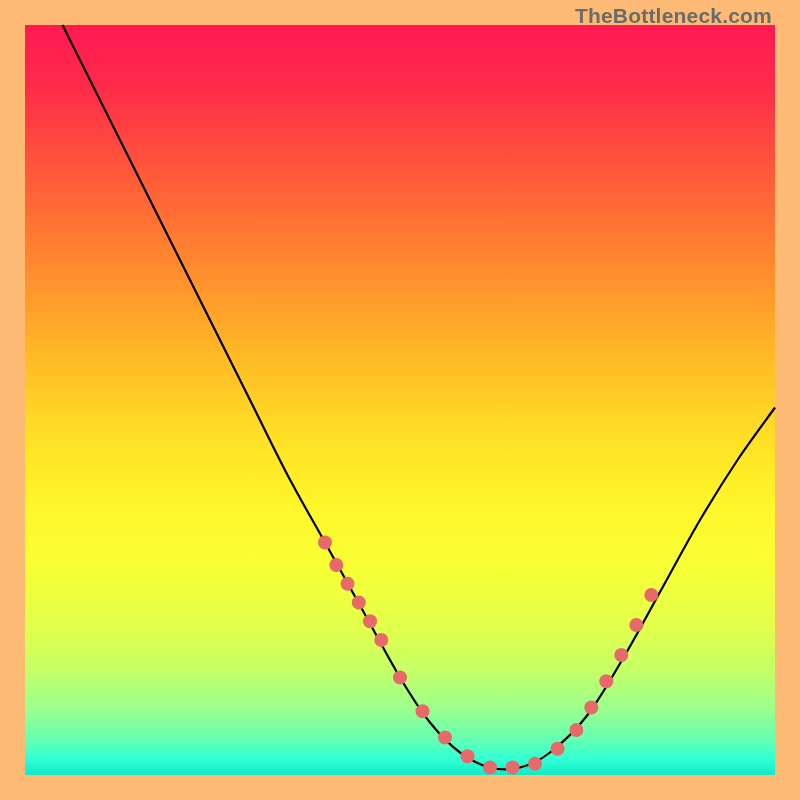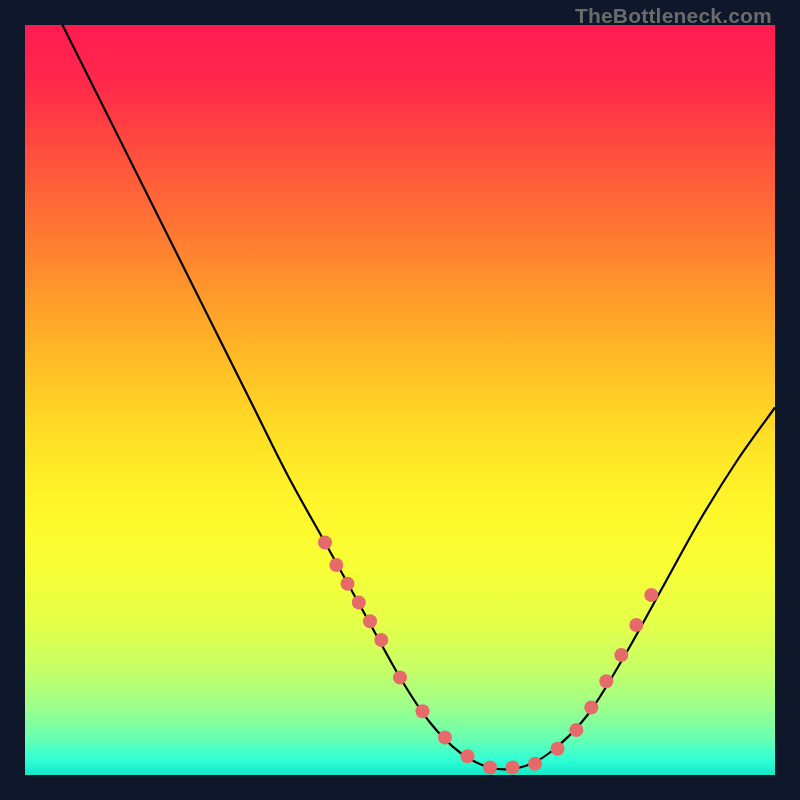--- a/index.html
+++ b/index.html
@@ -9,21 +9,21 @@
     height: 800px;
     background: #000;
     overflow: hidden;
   }
   .frame {
     position: absolute;
     left: 0;
     top: 0;
     width: 800px;
     height: 800px;
-    background: #0f172a;
+    background: #fdba74;
   }
   .plot {
     position: absolute;
     left: 25px;
     top: 25px;
     width: 750px;
     height: 750px;
     background: linear-gradient(to bottom,
       #ff1a52 0%,
       #ff2a4a 8%,

